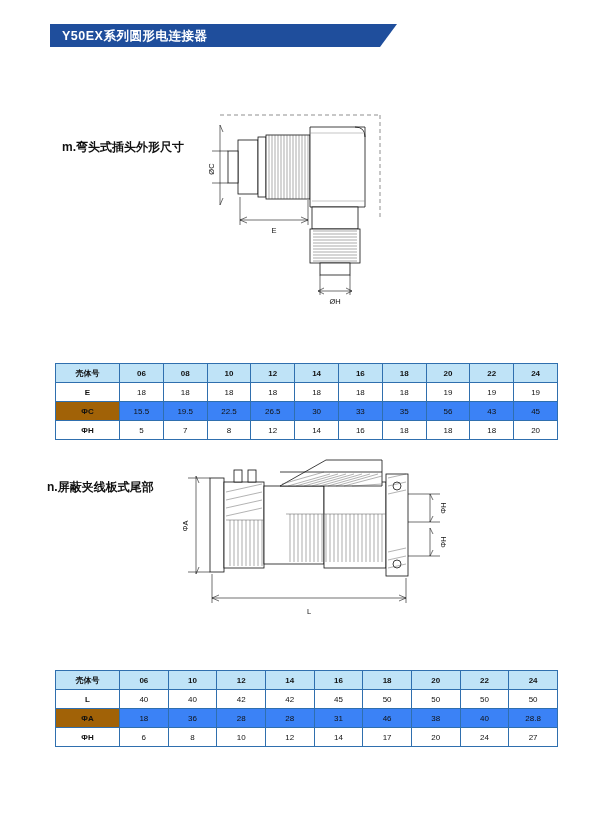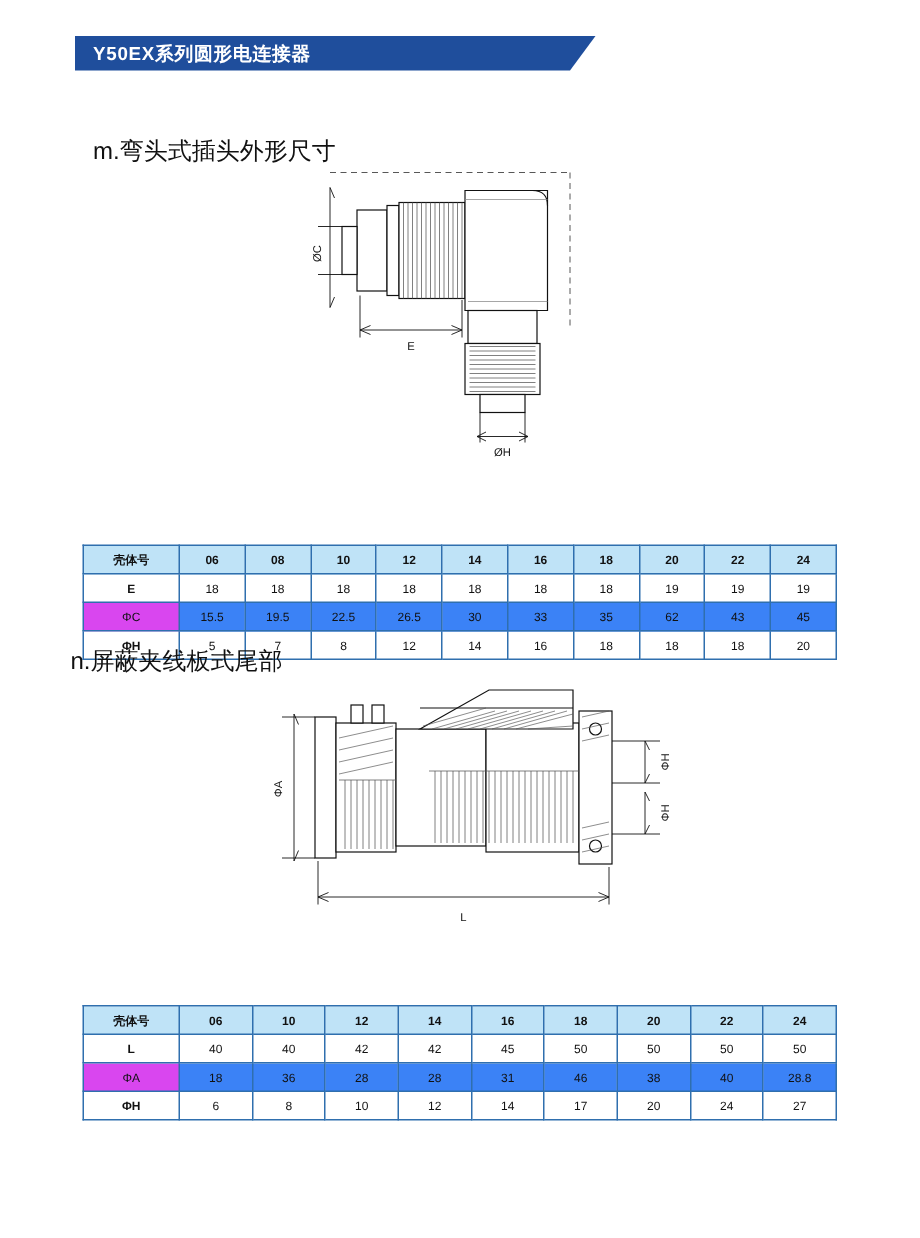--- a/index.html
+++ b/index.html
@@ -44,24 +44,25 @@
     top: 28px;
     color: #ffffff;
     font-size: 12.5px;
     font-weight: bold;
     letter-spacing: 0.5px;
     white-space: nowrap;
   }
   
   .sec-title {
     position: absolute;
-    font-size: 16px;
+    font-size: 12px;
     color: #111111;
-    font-weight: normal;
+    font-weight: bold;
     white-space: nowrap;
+    margin-top: 48px;
   }
   #sec-m { left: 62px; top: 91px; }
   #sec-n { left: 47px; top: 431px; }
 
   
   table.spec {
     position: absolute;
     border-collapse: collapse;
     table-layout: fixed;
     margin-top: 36px;
@@ -81,22 +82,22 @@
     color: #0b3d6b;
   }
   td.lbl {
     background: #ffffff;
     font-weight: bold;
   }
   td.hl {
     background: #3b82f6;
   }
   td.lblhl {
-    background: #d946ef;
-    font-weight: normal;
+    background: #a16207;
+    font-weight: bold;
   }
   #table-m { left: 55px; top: 327px; width: 503px; }
   #table-n { left: 55px; top: 634px; width: 503px; }
 
   
   .draw {
     position: absolute;
   }
   #draw-m { left: 150px; top: 105px; width: 320px; height: 215px; }
   #draw-n { left: 130px; top: 448px; width: 360px; height: 178px; }
@@ -236,21 +237,21 @@
     </tr>
     <tr>
       <td class="lblhl">ΦC</td>
       <td class="hl">15.5</td>
       <td class="hl">19.5</td>
       <td class="hl">22.5</td>
       <td class="hl">26.5</td>
       <td class="hl">30</td>
       <td class="hl">33</td>
       <td class="hl">35</td>
-      <td class="hl">62</td>
+      <td class="hl">56</td>
       <td class="hl">43</td>
       <td class="hl">45</td>
     </tr>
     <tr>
       <td class="lbl">ΦH</td>
       <td>5</td>
       <td>7</td>
       <td>8</td>
       <td>12</td>
       <td>14</td>

